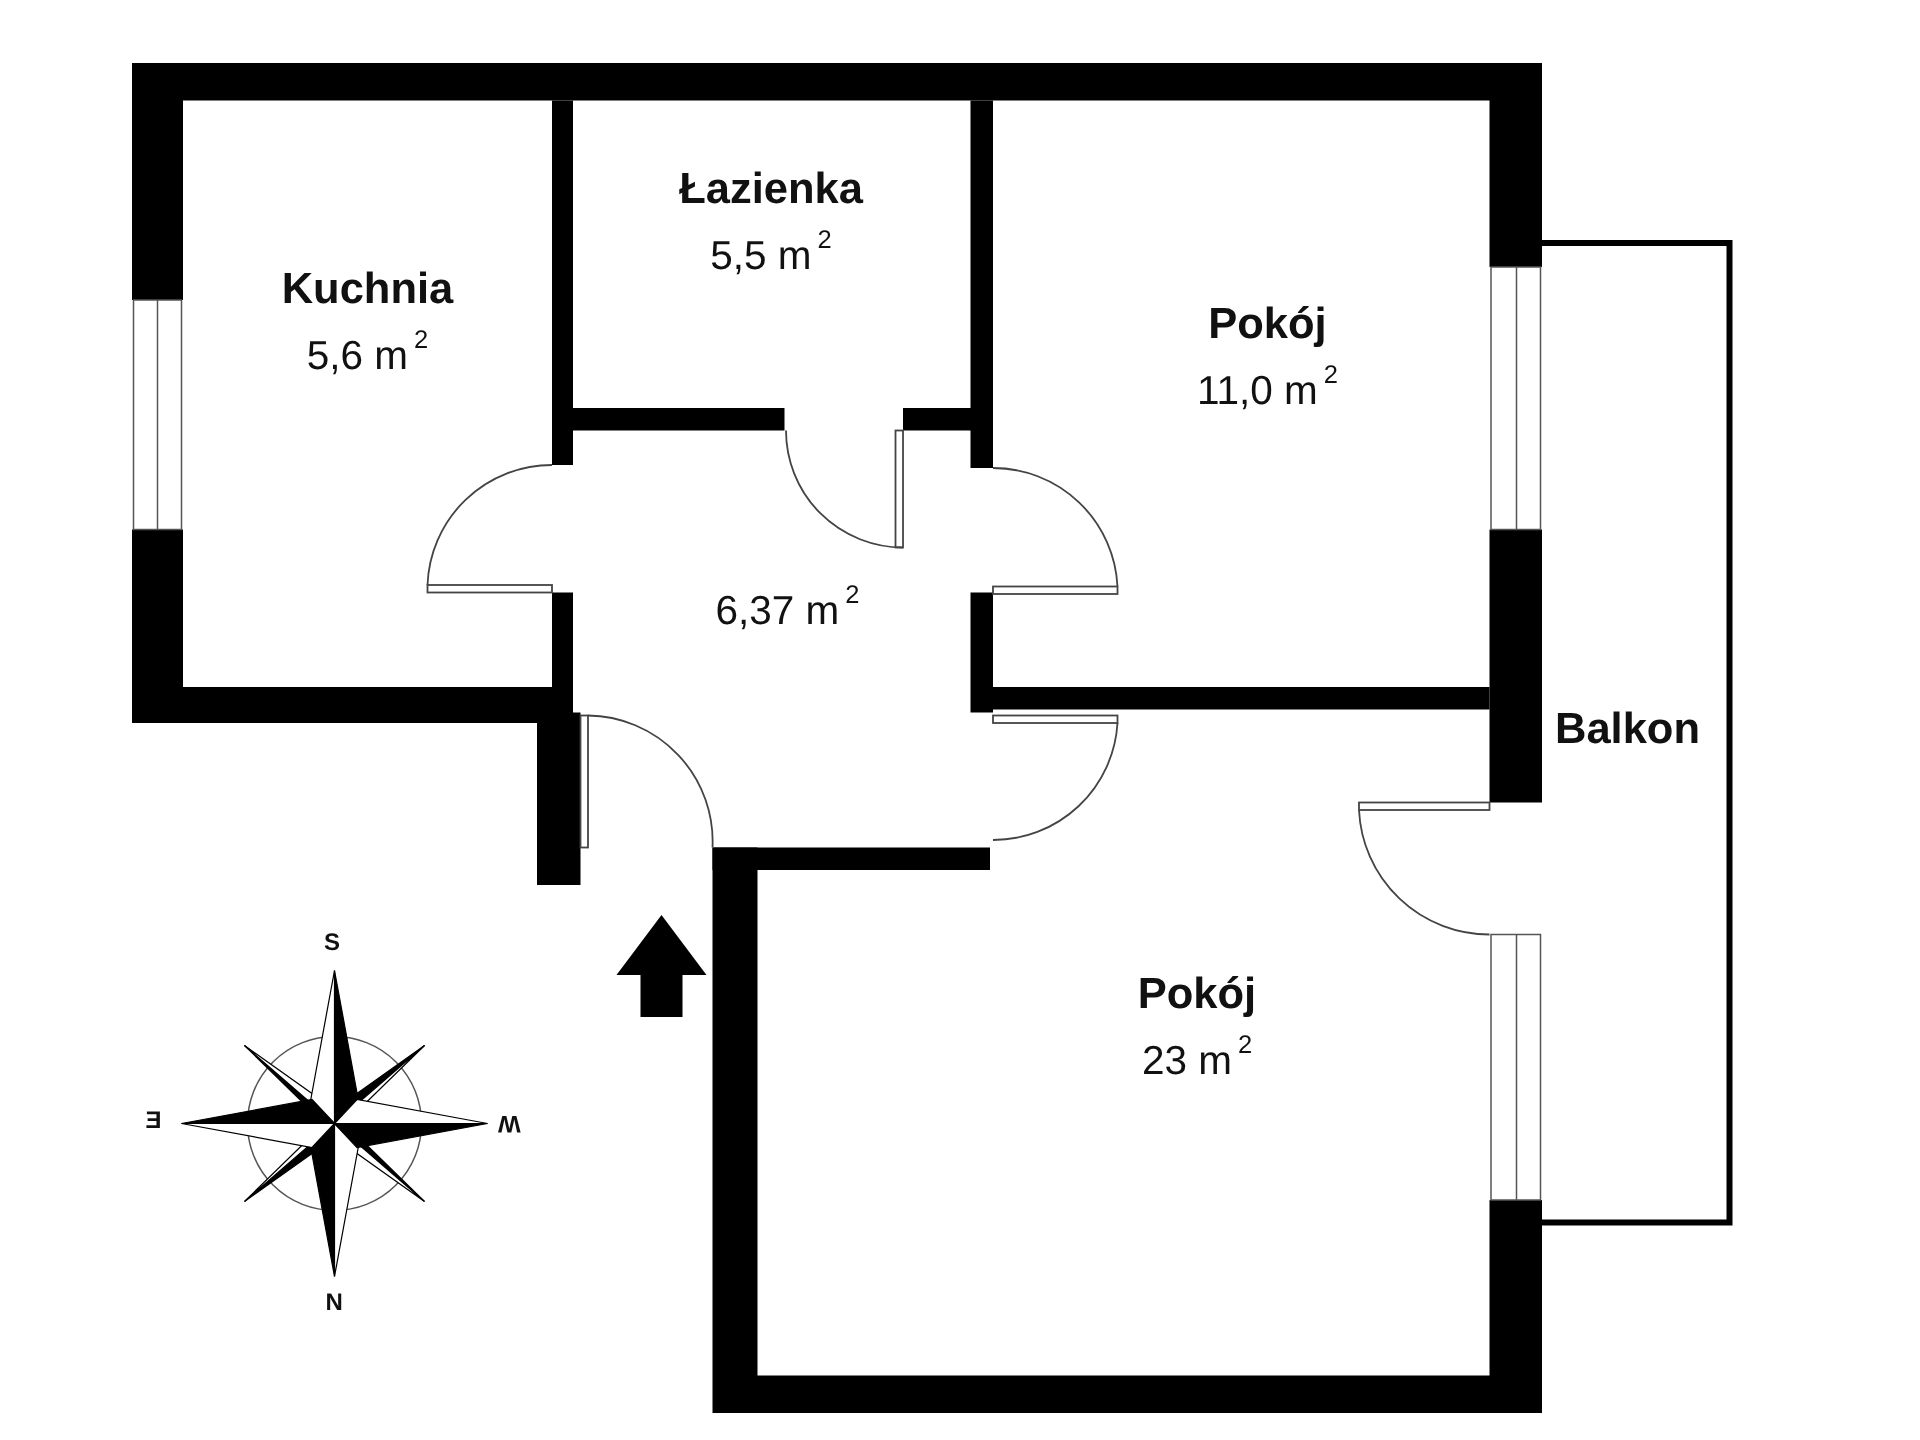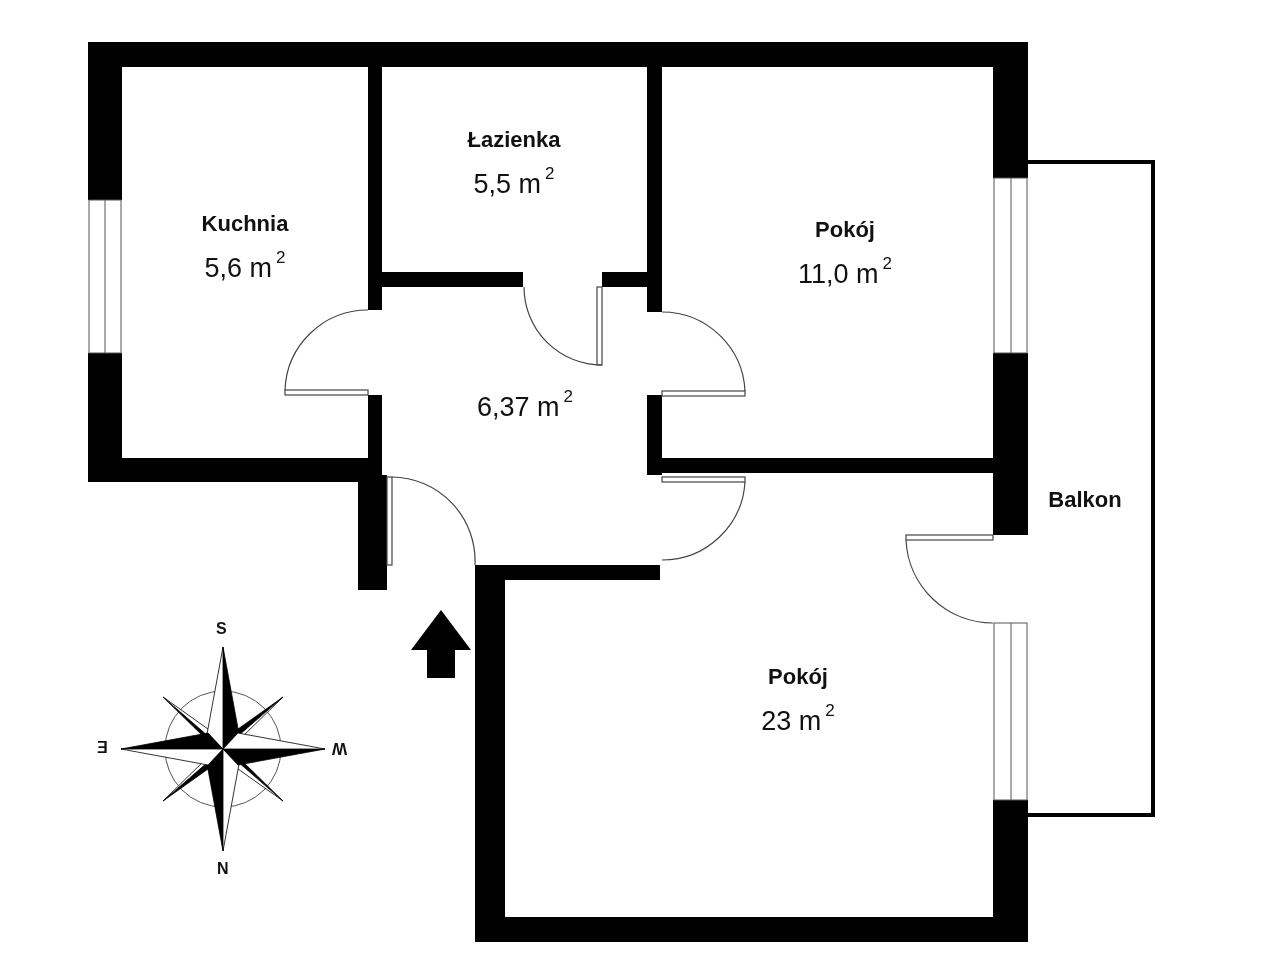--- a/index.html
+++ b/index.html
@@ -1,19 +1,19 @@
 <!DOCTYPE html>
 <html><head>
 <meta charset="utf-8">
 <style>
   html, body { margin: 0; padding: 0; background: #ffffff; }
   body { width: 1280px; height: 960px; position: relative; overflow: hidden; font-family: "Liberation Sans", "DejaVu Sans", sans-serif; }
   #plan { position: absolute; left: 0; top: 0; }
   .room-label { position: absolute; text-align: center; color: #111; transform: translateX(-50%); white-space: nowrap; }
-  .room-name { font-weight: bold; font-size: 22px; line-height: 34px; margin-top: 14px; }
+  .room-name { font-weight: bold; font-size: 29px; line-height: 34px; }
   .room-area { font-size: 27px; line-height: 34px; }
   .room-area sup { font-size: 17px; vertical-align: 14px; margin-left: 4px; }
   .compass-letter { position: absolute; font-weight: bold; font-size: 16px; color: #111; }
 </style>
 </head>
 <body>
 
 <svg id="plan" width="1280" height="960" viewBox="0 0 1280 960" xmlns="http://www.w3.org/2000/svg">
 
   <polyline points="1028,162 1153,162 1153,815 1028,815" fill="none" stroke="#000" stroke-width="4"></polyline>
@@ -114,21 +114,21 @@
       <polygon points="0,102 0,0 -16,15" fill="#000"></polygon>
       <polygon points="0,102 0,0 16,15" fill="#fff"></polygon>
       <polygon points="-102,0 0,0 -15,-16" fill="#000"></polygon>
       <polygon points="-102,0 0,0 -15,16" fill="#fff"></polygon>
       <polygon points="102,0 0,0 15,16" fill="#000"></polygon>
       <polygon points="102,0 0,0 15,-16" fill="#fff"></polygon>
     </g>
   </g>
 </svg>
 
-<div class="room-label" style="left:245px; top:193px;">
+<div class="room-label" style="left:245px; top:176px;">
   <div class="room-name">Kuchnia</div>
   <div class="room-area"><span>5,6 m</span><sup>2</sup></div>
 </div>
 <div class="room-label" style="left:514px; top:109px;">
   <div class="room-name">Łazienka</div>
   <div class="room-area"><span>5,5 m</span><sup>2</sup></div>
 </div>
 <div class="room-label" style="left:845px; top:199px;">
   <div class="room-name">Pokój</div>
   <div class="room-area"><span>11,0 m</span><sup>2</sup></div>

